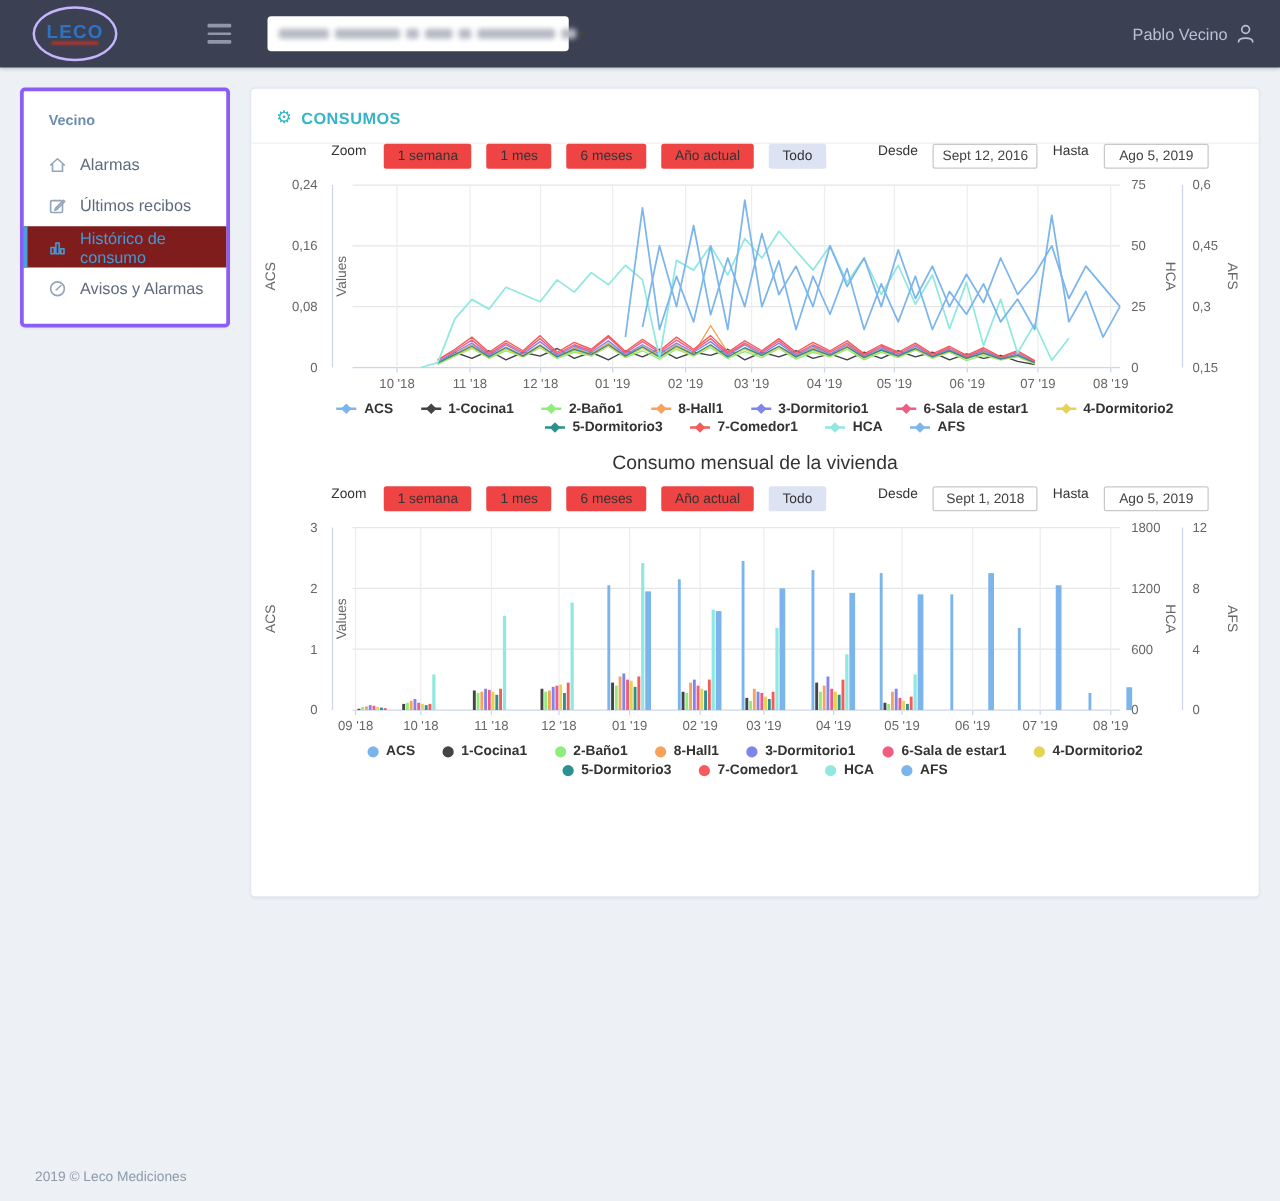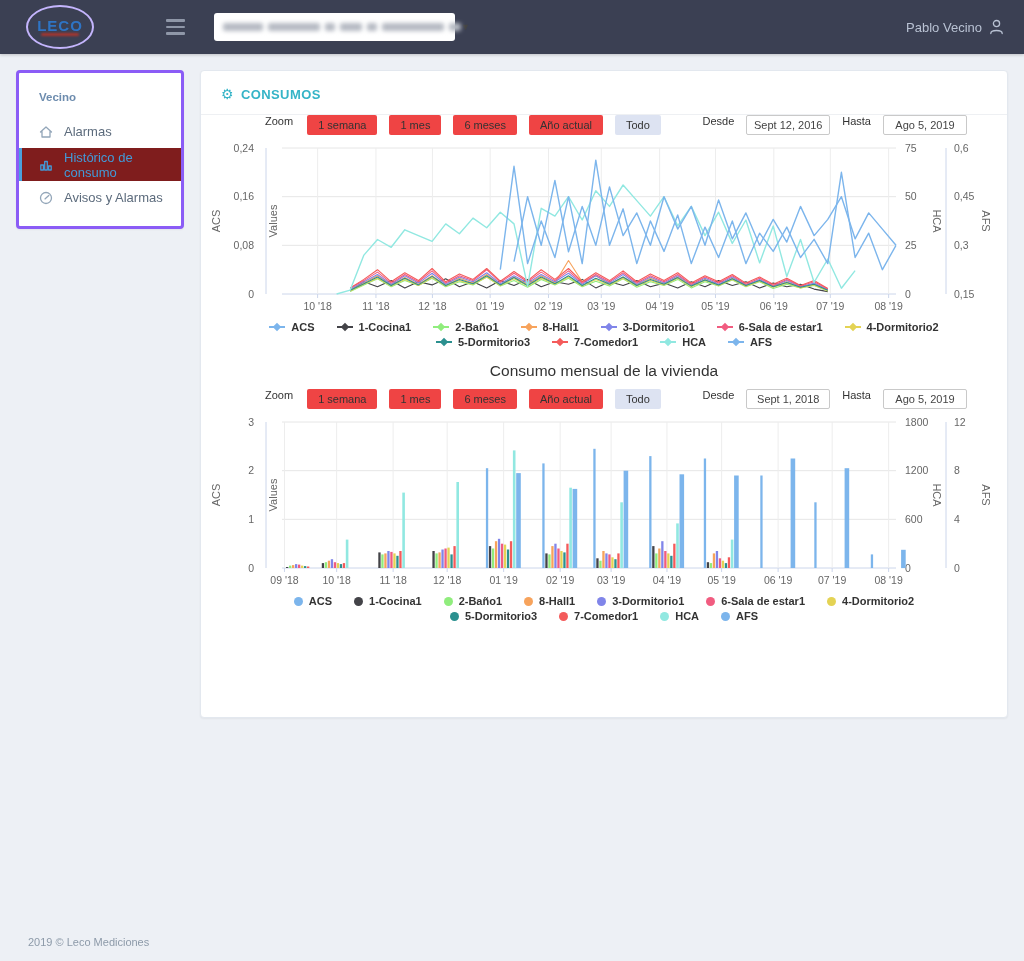--- a/index.html
+++ b/index.html
@@ -79,20 +79,27 @@
   </div>
 </div>
 
 <div class="sidebar">
   <div class="side-label">Vecino</div>
   <div class="side-item">
     <svg viewBox="0 0 16 16">
         <path d="M2.5 8 L8 3 L13.5 8 M4 7.2 V13 h8 V7.2"></path>
       </svg>
     <span>Alarmas</span>
+  </div>
+  <div class="side-item">
+    <svg viewBox="0 0 16 16">
+        <rect x="2.5" y="3.5" width="9.5" height="9.5" rx="1"></rect>
+        <path d="M6.5 9.5 L12.8 3.2 l1 1 L7.5 10.5 l-1.6 .6 z"></path>
+      </svg>
+    <span>Últimos recibos</span>
   </div>
   <div class="side-item active">
     <svg viewBox="0 0 16 16">
         <rect x="2.8" y="8" width="2.6" height="5"></rect>
         <rect x="6.7" y="4.5" width="2.6" height="8.5"></rect>
         <rect x="10.6" y="9" width="2.6" height="4"></rect>
       </svg>
     <span>Histórico de consumo</span>
   </div>
   <div class="side-item">

